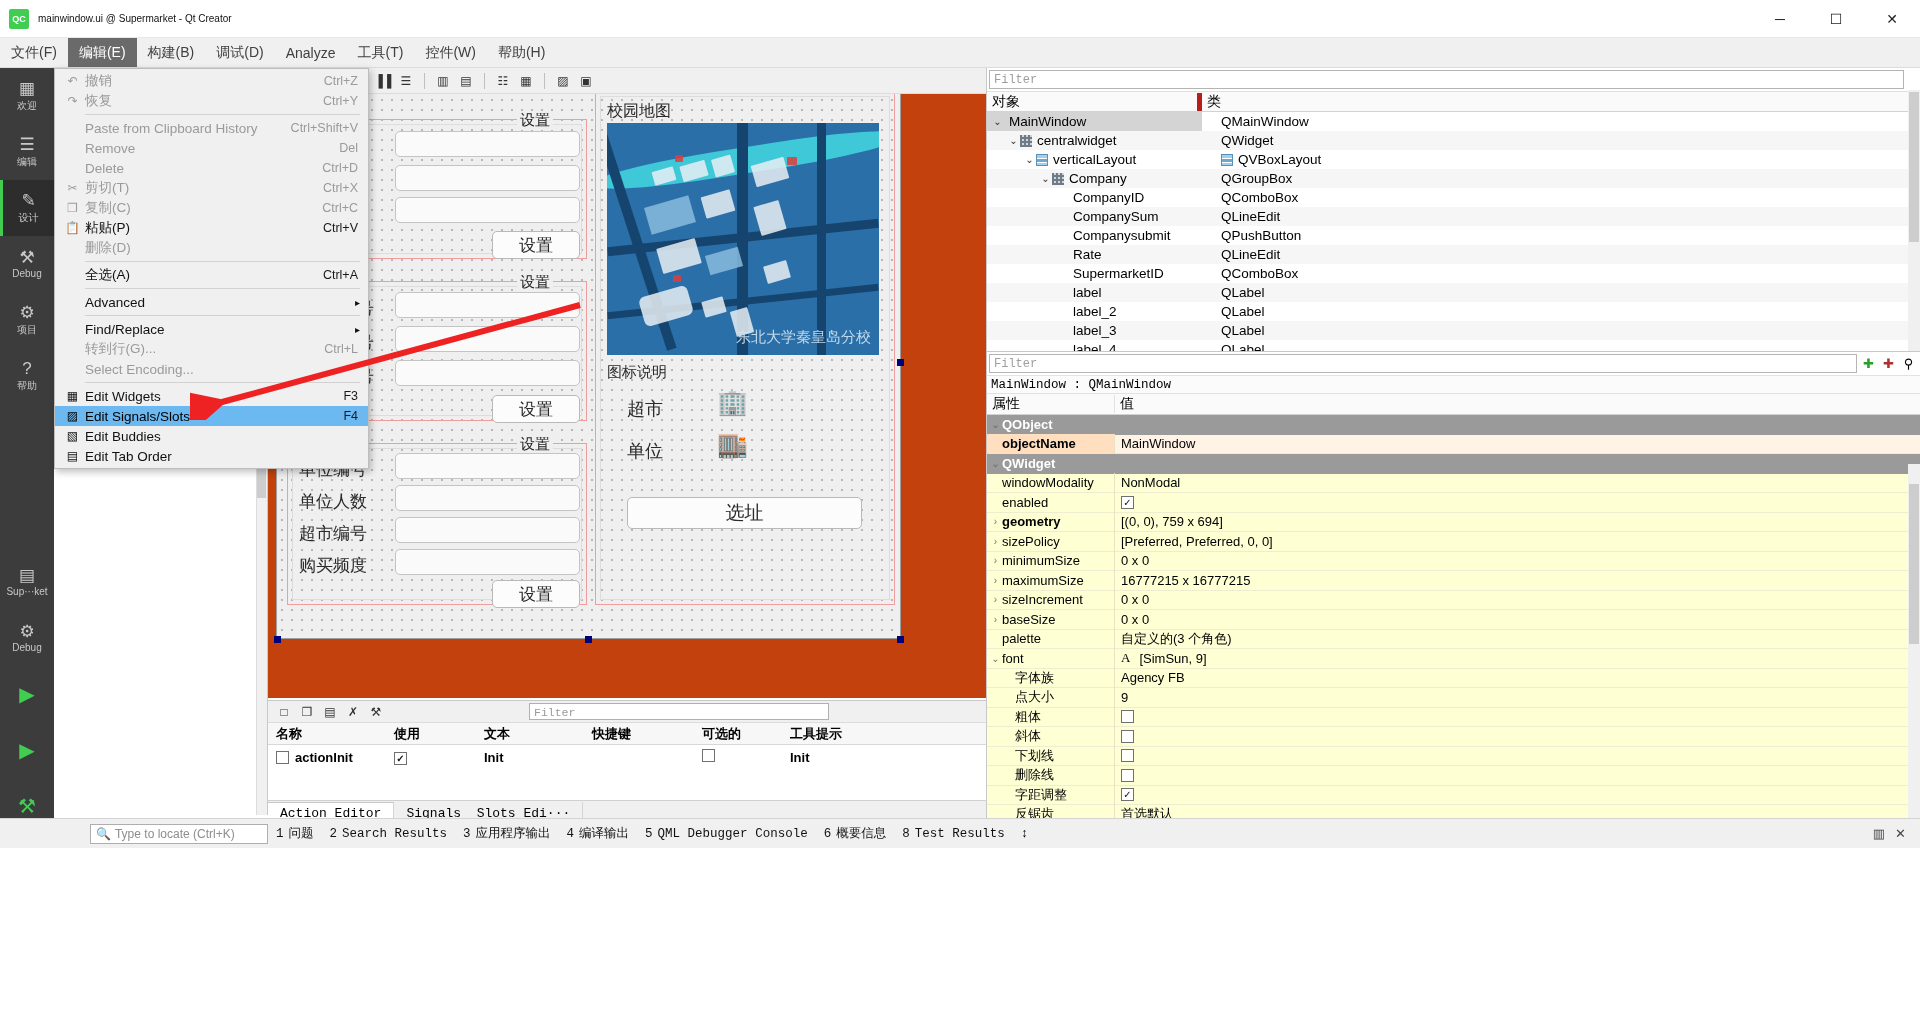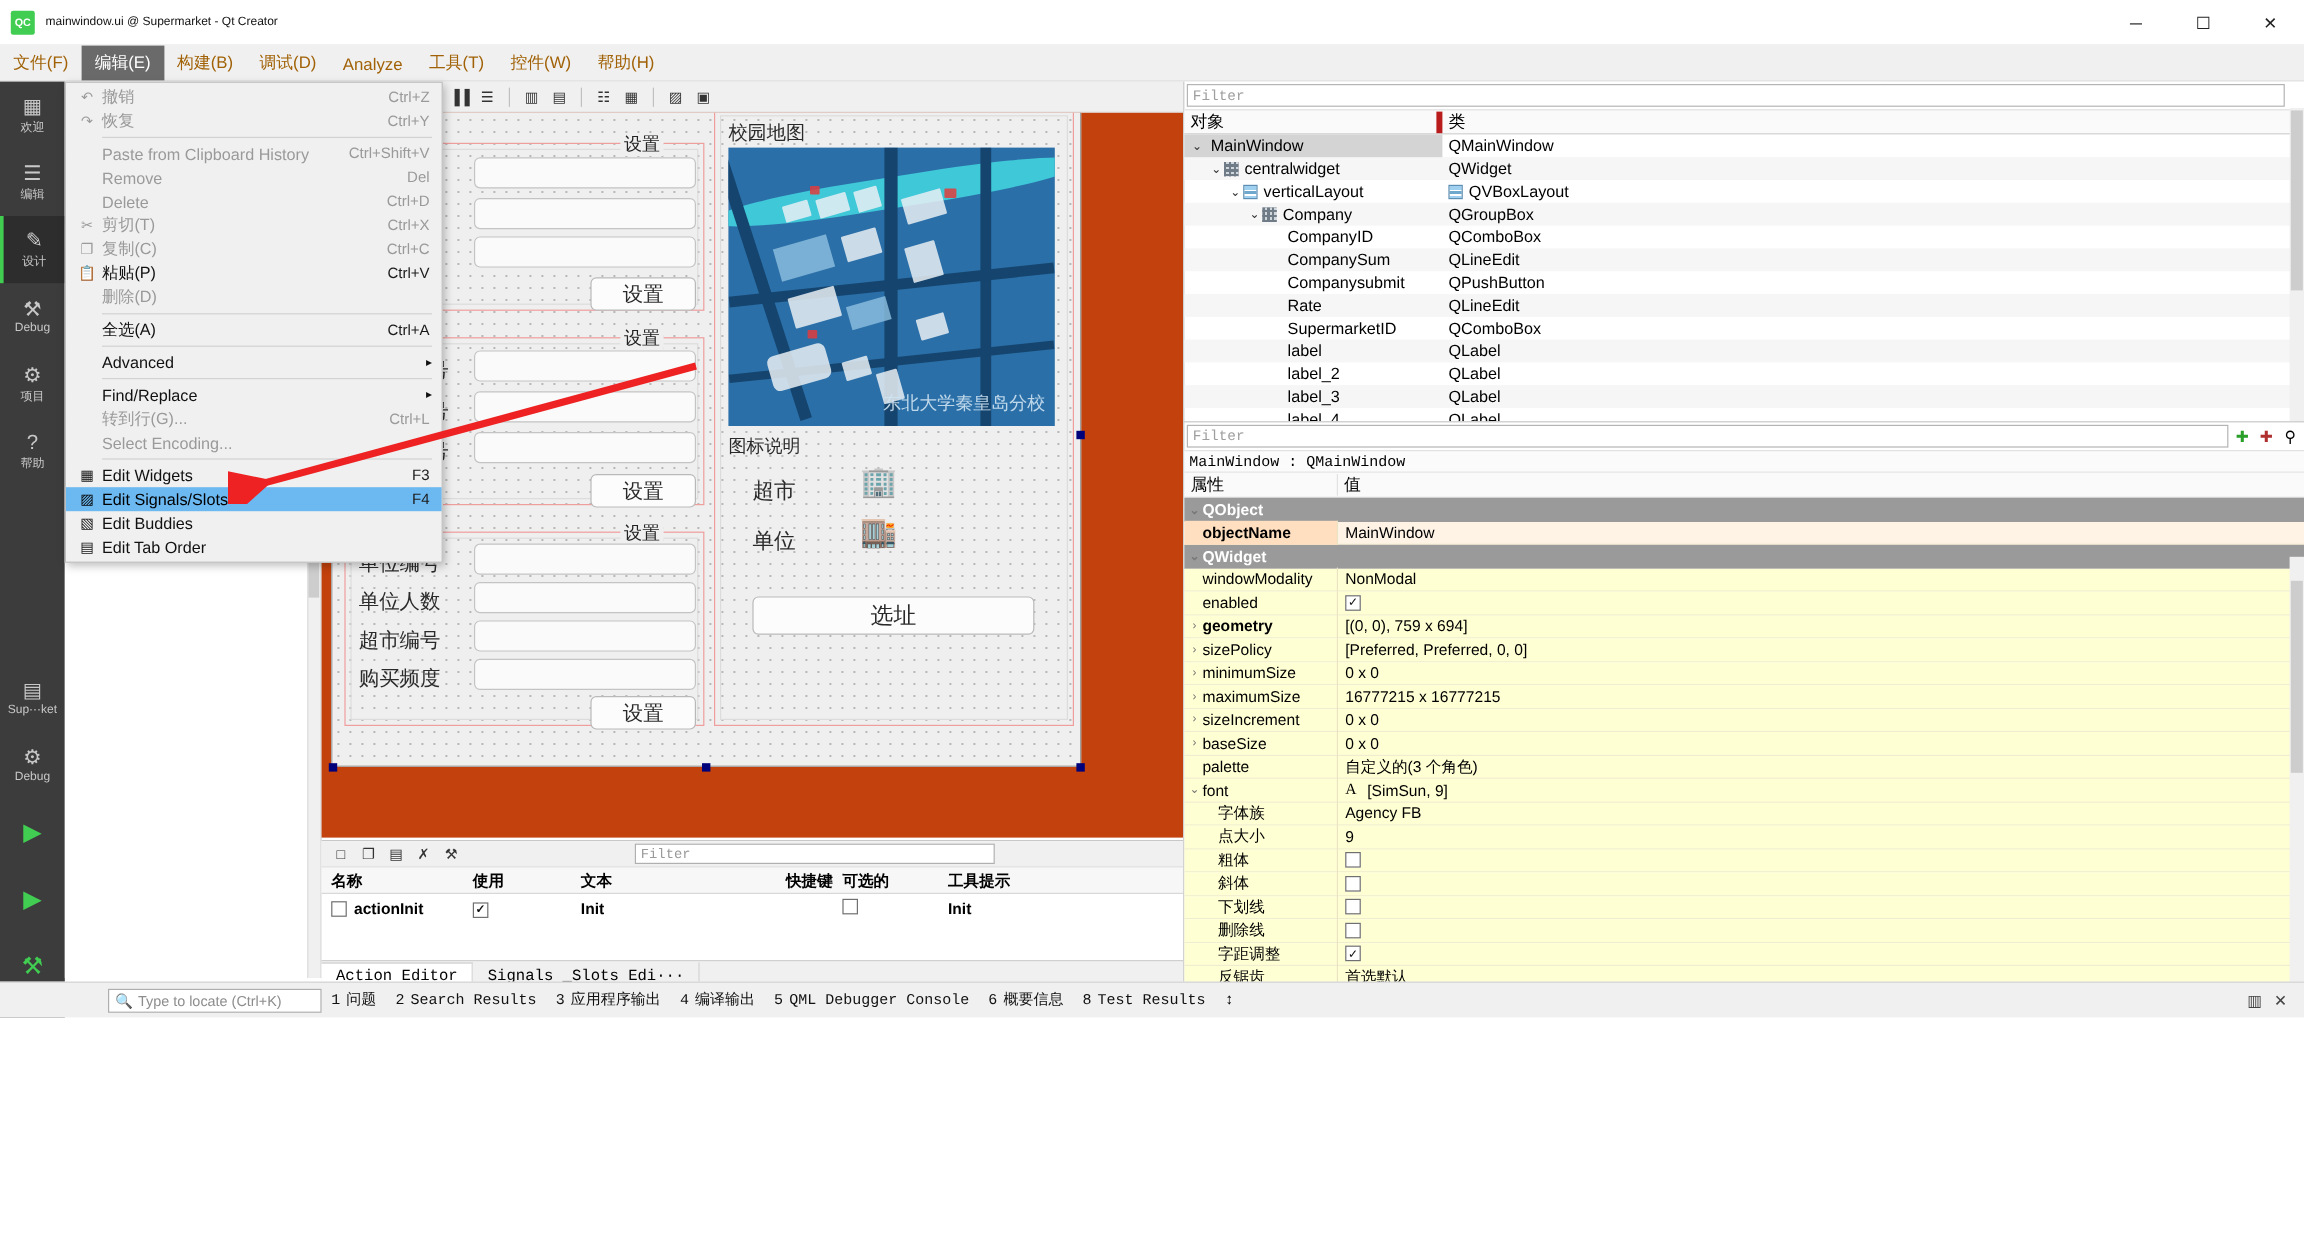--- a/index.html
+++ b/index.html
@@ -32,21 +32,21 @@
   }
 
   
   .menubar {
     position: absolute; left: 0; top: 38px; width: 1920px; height: 30px;
     background: #f0f0f0; display: flex; align-items: stretch;
     border-bottom: 1px solid #dcdcdc;
   }
   .menu-item {
     padding: 0 11px; display: flex; align-items: center;
-    font-size: 14px; color: #a16207; white-space: nowrap;
+    font-size: 14px; color: #404040; white-space: nowrap;
   }
   .menu-item.active { background: #6a6a6a; color: #fff; }
 
   
   .modebar {
     position: absolute; left: 0; top: 68px; width: 54px; height: 962px;
     background: #3c3c3c;
   }
   .mode {
     width: 54px; height: 56px; display: flex;
@@ -202,21 +202,21 @@
     font-family: "Liberation Mono", monospace; font-size: 11.5px;
     color: #9a9a9a; padding-left: 4px; line-height: 17px;
   }
   .ap-head {
     height: 22px; display: flex; align-items: center;
     background: #f7f7f7; border-bottom: 1px solid #d8d8d8; font-size: 13px;
   }
   .ap-head div, .ap-row div { padding-left: 8px; font-weight: bold; }
   .ap-row { height: 24px; display: flex; align-items: center; font-size: 13px; }
   .c1 { width: 118px; } .c2 { width: 90px; } .c3 { width: 108px; }
-  .c4 { width: 110px; text-align: right; } .c5 { width: 88px; } .c6 { width: 160px; }
+  .c4 { width: 110px; } .c5 { width: 88px; } .c6 { width: 160px; }
   .cbx {
     width: 13px; height: 13px; border: 1px solid #707070;
     background: #fff; display: inline-flex; align-items: center;
     justify-content: center; font-size: 10px; color: #111;
   }
 
   
   .centertabs {
     position: absolute; left: 268px; top: 800px; width: 718px; height: 24px;
     background: #f0f0f0; display: flex; align-items: flex-end;
@@ -246,21 +246,21 @@
     font-size: 14px; align-items: center;
   }
   .tree-head .h1 { width: 215px; padding-left: 5px; border-right: 5px solid #b91c1c; }
   .tree-head .h2 { flex: 1; padding-left: 5px; }
   .tree-row {
     height: 19px; display: flex; align-items: center; font-size: 13.5px;
   }
   .tree-row.alt { background: #f6f6f6; }
   .tree-row.sel-row .tr-name { background: #d4d4d4; }
   .tr-name { width: 215px; display: flex; align-items: center; height: 19px; }
-  .tr-class { flex: 1; display: flex; align-items: center; gap: 5px; padding-left: 5px; }
+  .tr-class { flex: 1; display: flex; align-items: center; gap: 5px; padding-left: 19px; }
   .chev { font-size: 10px; color: #333; width: 13px; text-align: center; flex: 0 0 13px; }
   .grid-ico {
     width: 12px; height: 12px; flex: 0 0 12px;
     background:
       repeating-linear-gradient(90deg,#6f7b86 0 2px,transparent 2px 4px),
       repeating-linear-gradient(0deg,#6f7b86 0 2px,transparent 2px 4px);
     background-color: #cfd6dc;
   }
   .lay-ico {
     width: 12px; height: 12px; flex: 0 0 12px;

